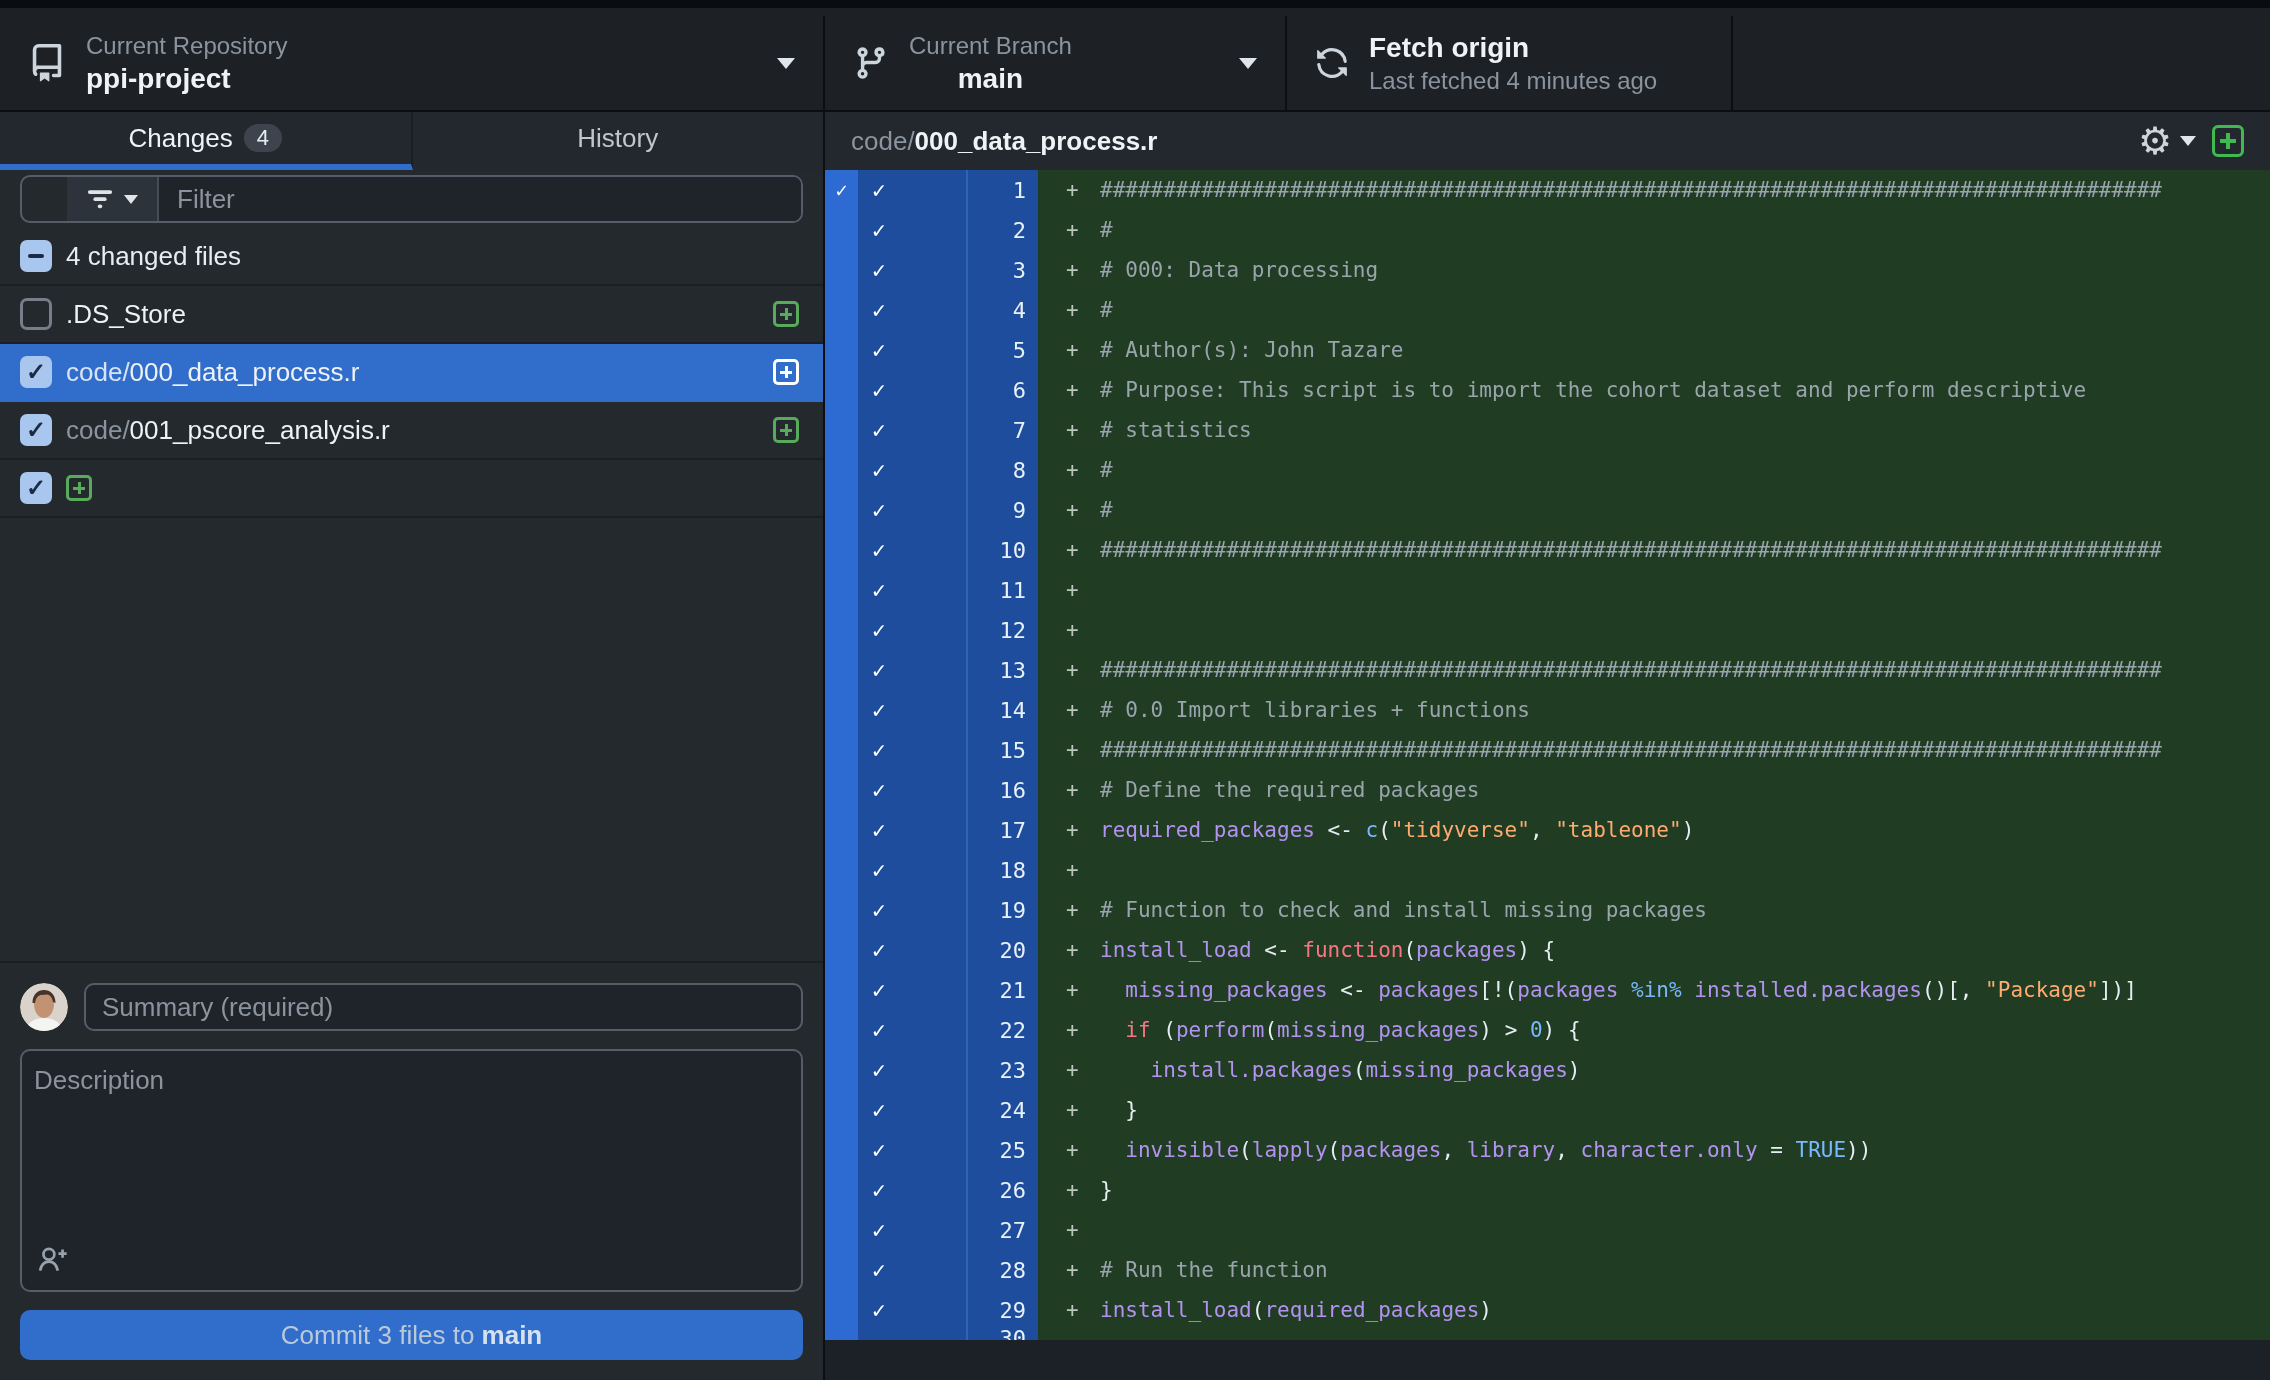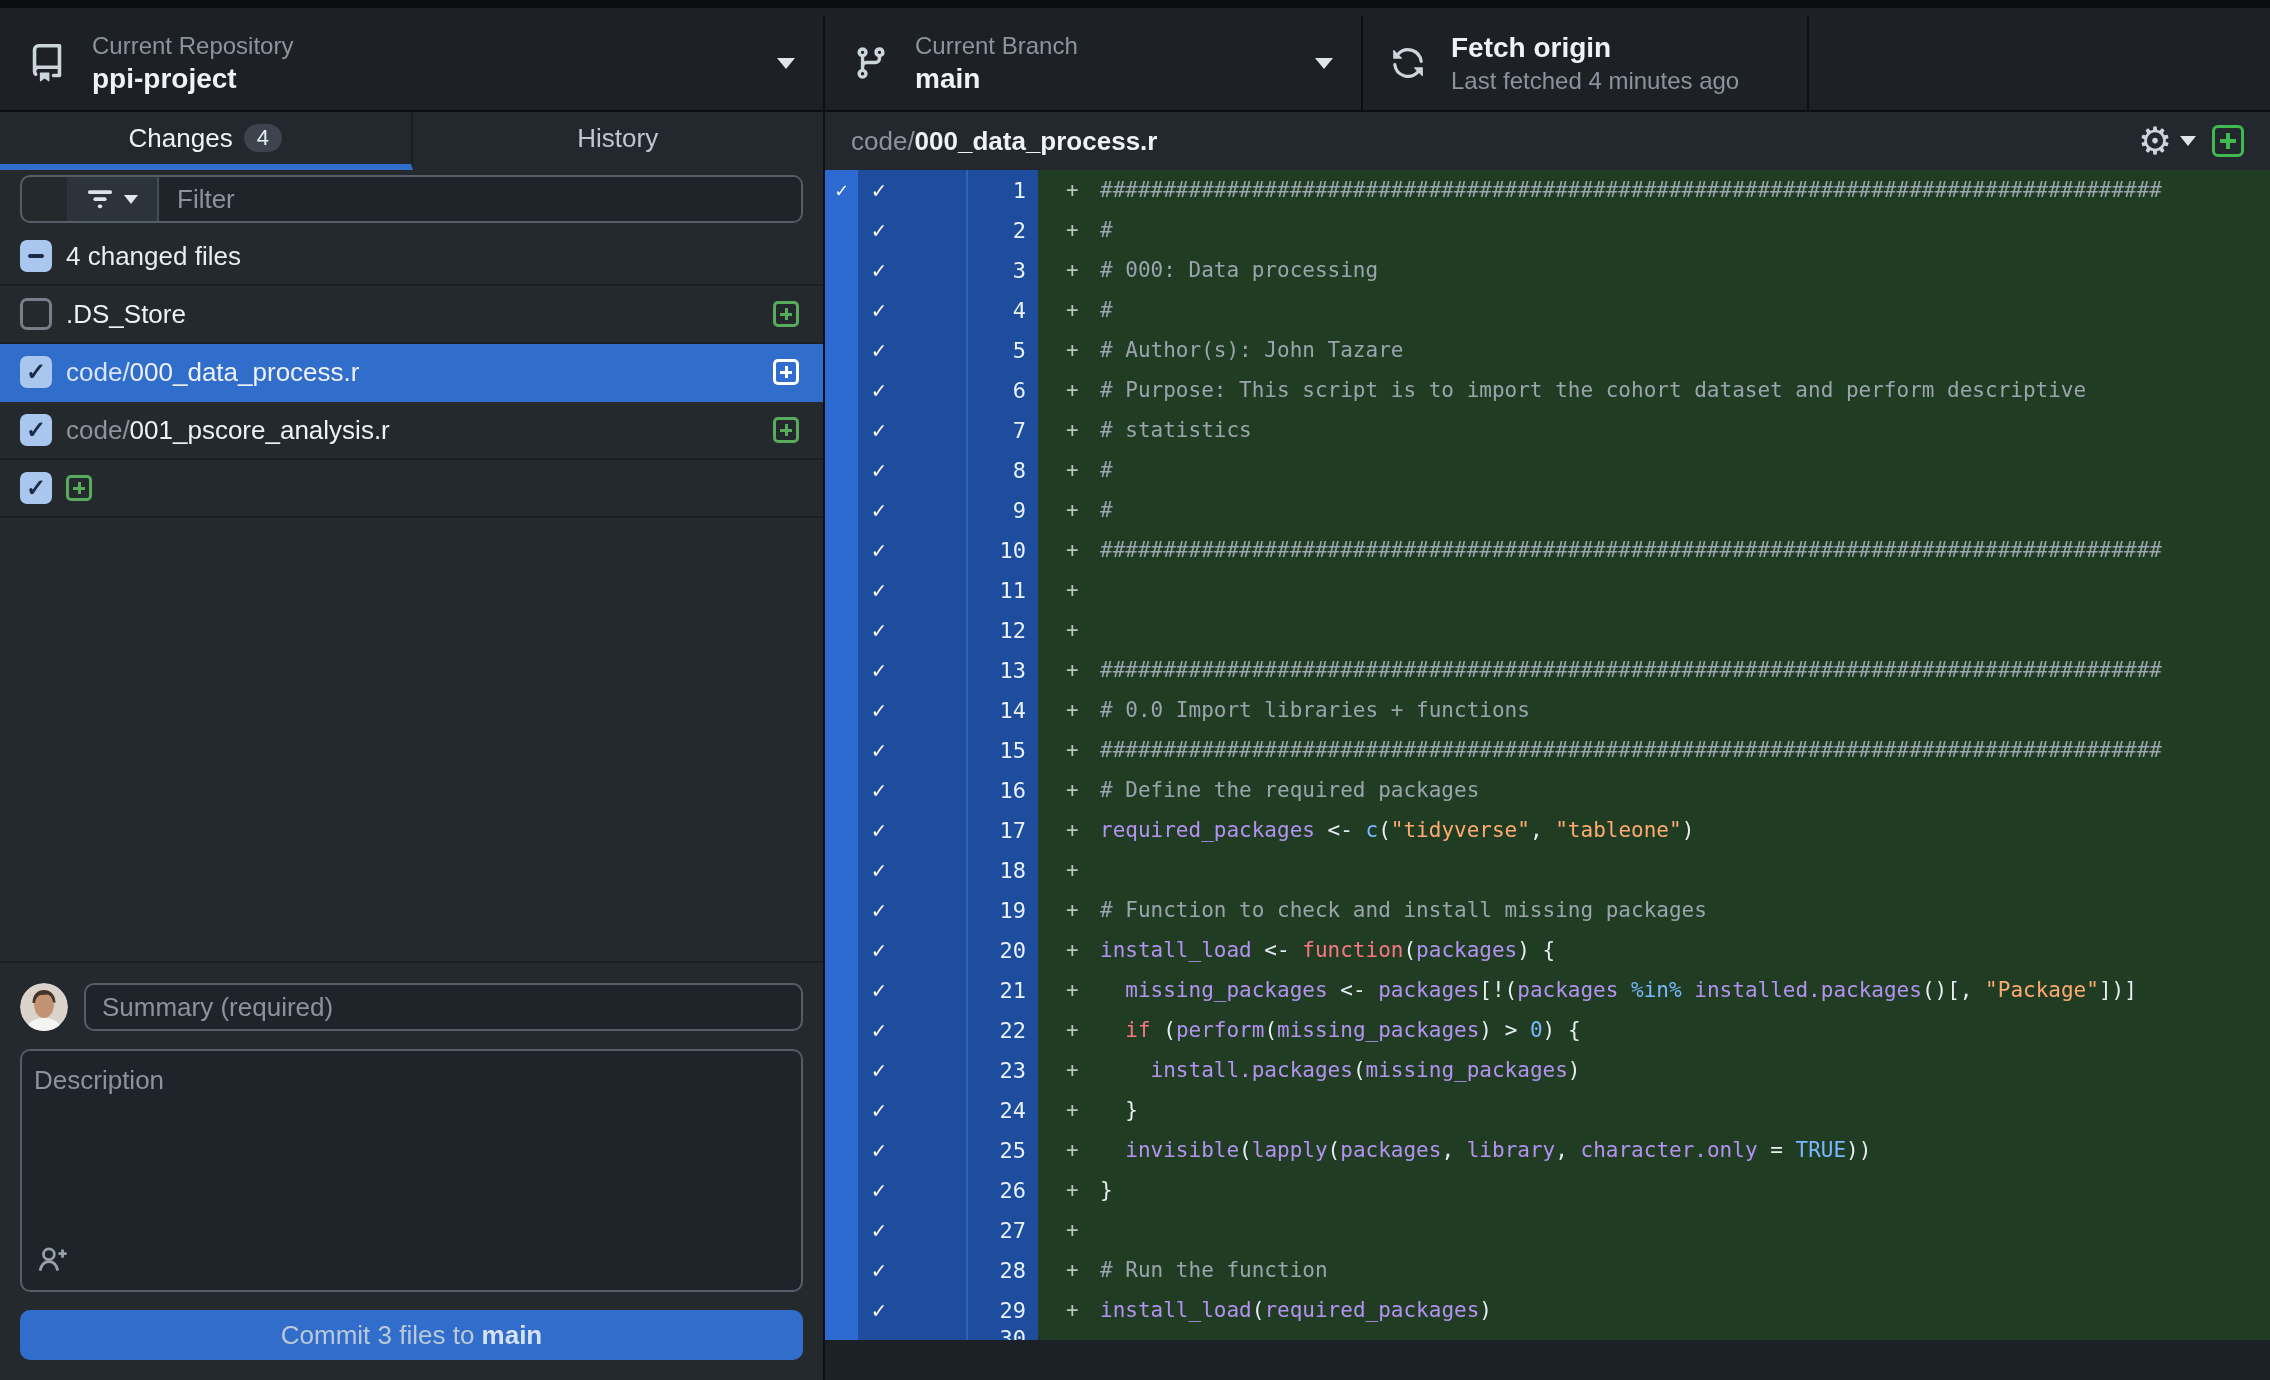--- a/index.html
+++ b/index.html
@@ -16,24 +16,24 @@
   }
   *{box-sizing:border-box;margin:0;padding:0;}
   html,body{background:#111;}
   .app{width:2270px;height:1380px;background:var(--panel-bg);
        font-family:"Liberation Sans",sans-serif;color:var(--text-primary);
        display:flex;flex-direction:column;overflow:hidden;position:relative;}
   .titlebar{height:8px;background:#0a0c0f;flex:none;}
   
   .toolbar{height:104px;flex:none;background:var(--toolbar-bg);display:flex;
            border-bottom:2px solid var(--dark-line);}
-  .tb-section{display:flex;align-items:center;padding:0 28px;gap:26px;
+  .tb-section{display:flex;align-items:center;padding:0 28px;gap:20px;
               border-right:2px solid var(--dark-line);cursor:default;margin-top:8px;}
   .tb-section.repo{width:825px;}
-  .tb-section.branch{width:538px;}
+  .tb-section.branch{width:462px;text-align:center;}
   .tb-section.fetch{width:446px;}
   .tb-rest{flex:1;}
   .tb-icon{flex:none;color:#ccd4dc;display:flex;align-items:center;}
   .tb-col{display:flex;flex-direction:column;gap:3px;min-width:0;}
   .tb-label{font-size:24px;color:var(--muted);}
   .tb-value{font-size:28px;font-weight:bold;color:#f0f3f6;}
   .tb-title{font-size:28px;font-weight:bold;color:#f0f3f6;}
   .tb-sub{font-size:24px;color:var(--muted);}
   .caret{width:0;height:0;border-left:9px solid transparent;border-right:9px solid transparent;
          border-top:11px solid #dfe5ea;margin-left:auto;flex:none;}

